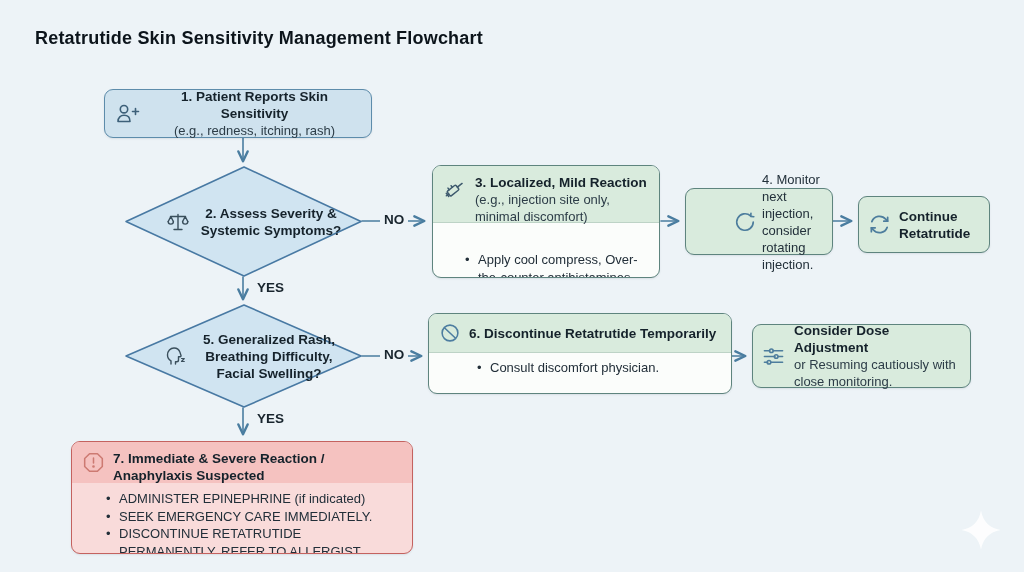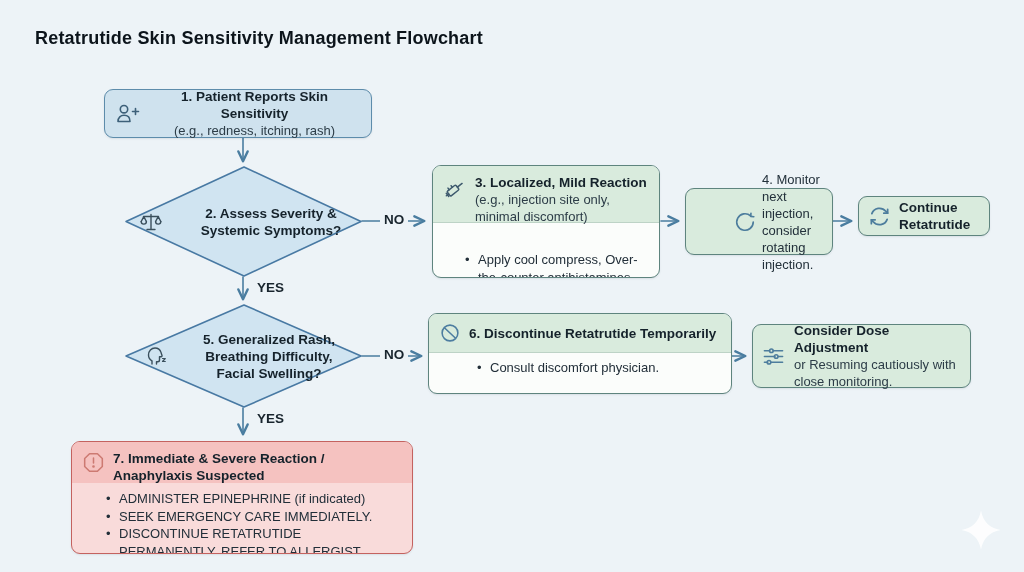--- a/index.html
+++ b/index.html
@@ -23,21 +23,21 @@
   .hdr{display:flex;align-items:flex-start;gap:8px;padding:8px 10px;}
   .ghdr{background:var(--green-fill);border-bottom:1px solid #bdd3c6;}
   .rhdr{background:var(--red-fill);}
   .row{display:flex;align-items:center;gap:7px;padding:0 9px;height:100%;box-sizing:border-box;}
   .b{font-weight:700;font-size:13.5px;line-height:17px;color:var(--text);}
   .r{font-weight:400;font-size:13px;line-height:17px;color:var(--text-soft);}
   .ctr{text-align:center;}
   ul.bullets{margin:0;padding:0 8px 0 6px;list-style:none;}
   ul.bullets li{font-size:13px;line-height:17.5px;color:#222f39;padding-left:13px;position:relative;}
   ul.bullets li::before{content:"•";position:absolute;left:0;top:0;color:#222f39;}
-  .dtext{position:absolute;z-index:2;display:flex;align-items:center;gap:7px;justify-content:space-between;}
+  .dtext{position:absolute;z-index:2;display:flex;align-items:center;gap:7px;justify-content:flex-end;}
   .edge-label{position:absolute;z-index:2;font-size:13.5px;font-weight:700;color:#18242d;}
   .no-label{background:var(--background);padding:0 4px;}
   .icon{flex:0 0 auto;display:block;}
   .sparkle{position:absolute;z-index:0;opacity:.9;}
 </style>
 </head>
 <body>
 
 <div class="stage">
 
@@ -117,21 +117,21 @@
       <svg class="icon" width="22" height="22" viewBox="0 0 24 24">
         <g fill="none" stroke="#4d7d9d" stroke-width="1.8" stroke-linecap="round" stroke-linejoin="round">
           <path d="M21,12 a9,9 0 1 1 -2.9,-6.6"></path>
           <path d="M18.5,2.5 l-0.3,3.4 3.4,0.4"></path>
         </g>
       </svg>
       <div class="r" style="color:#22303a;">4. Monitor next injection, consider rotating injection.</div>
     </div>
   </div>
 
-  <div class="node green" style="left:858px;top:196px;width:132px;height:40px;">
+  <div class="node green" style="left:858px;top:196px;width:132px;height:57px;">
     <div class="row" style="gap:8px;">
       <svg class="icon" width="23" height="23" viewBox="0 0 24 24">
         <g fill="none" stroke="#4d7d9d" stroke-width="1.8" stroke-linecap="round" stroke-linejoin="round">
           <path d="M4,9 a8.5,8.5 0 0 1 14.5,-2.5 L20.5,8.5"></path>
           <path d="M20.5,4.5 v4 h-4"></path>
           <path d="M20,15 a8.5,8.5 0 0 1 -14.5,2.5 L3.5,15.5"></path>
           <path d="M3.5,19.5 v-4 h4"></path>
         </g>
       </svg>
       <div class="b">Continue Retatrutide</div>

